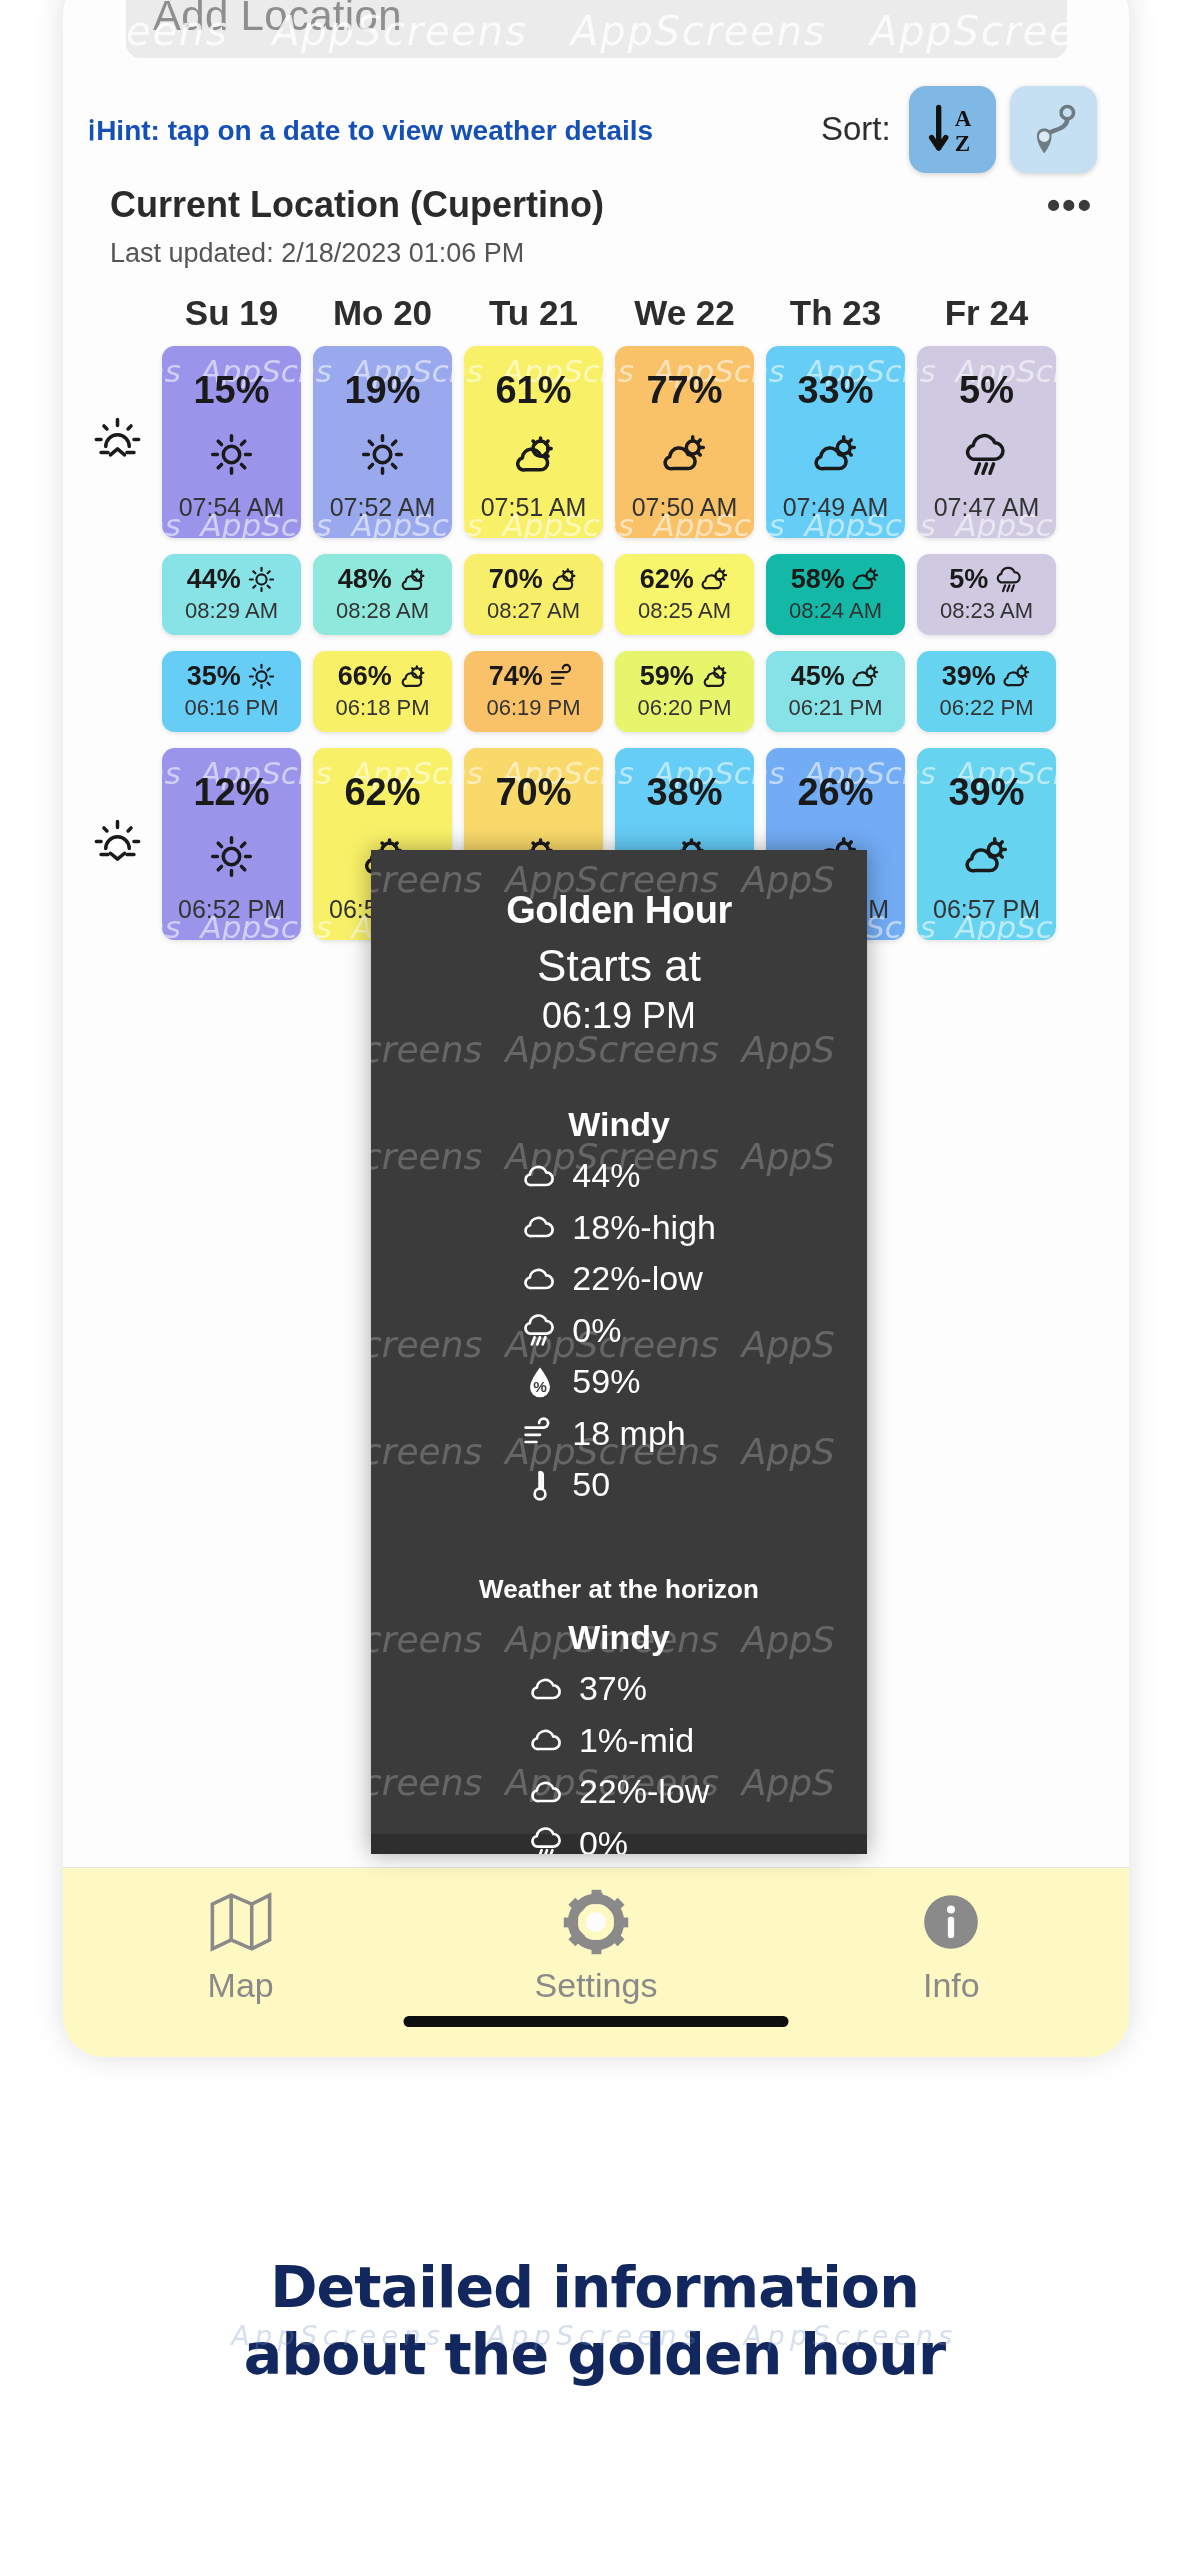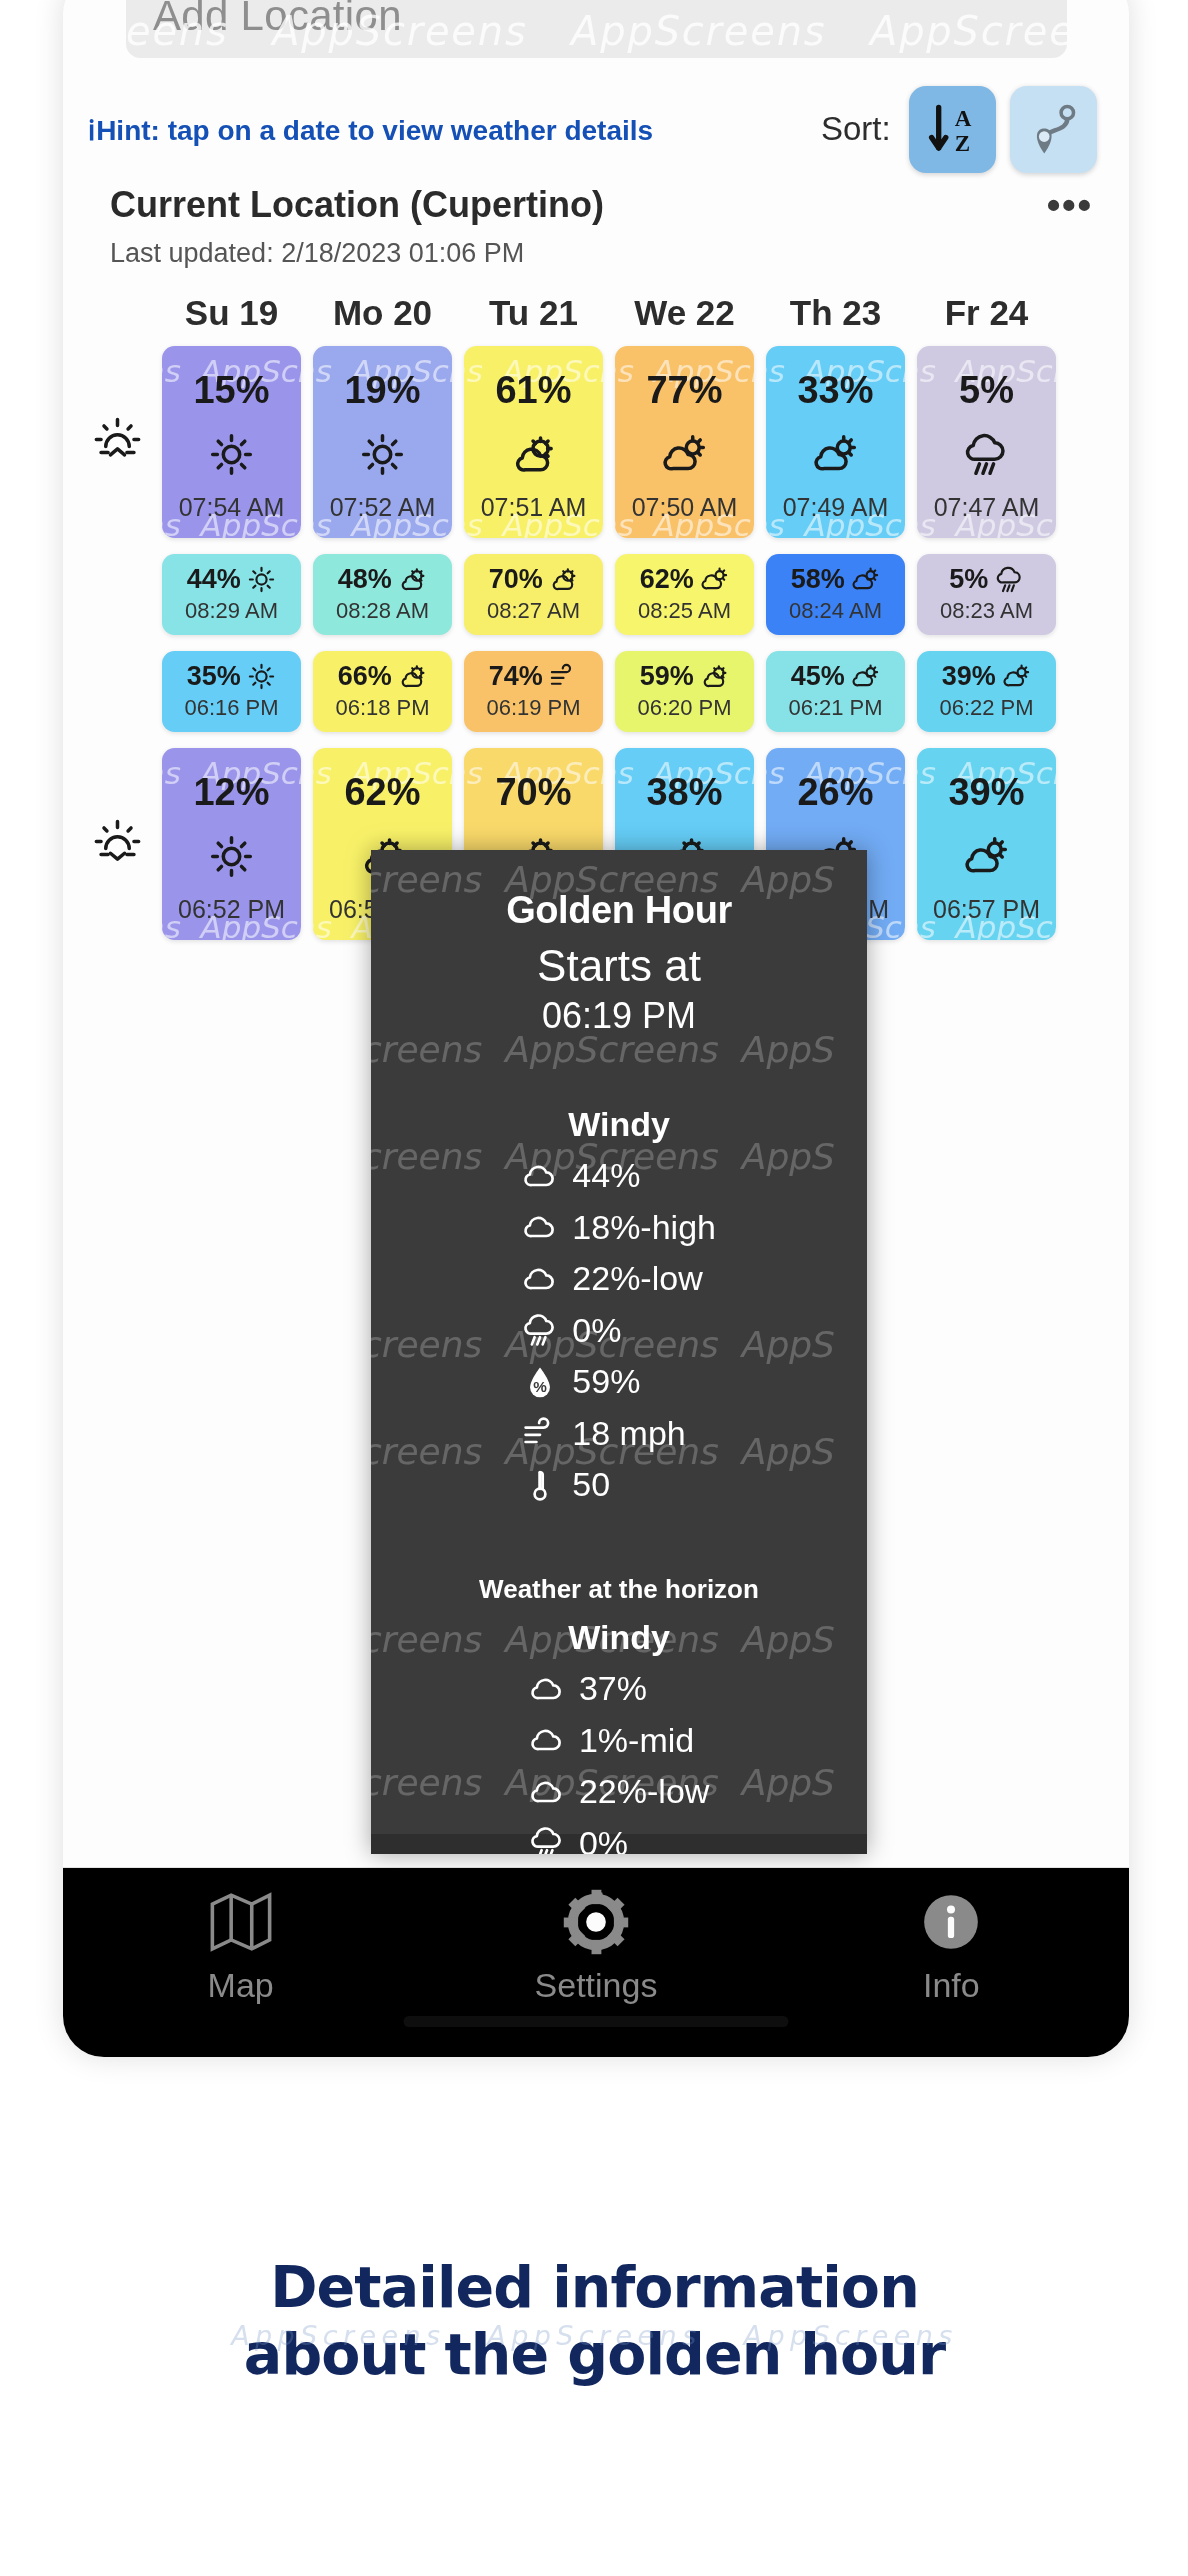--- a/index.html
+++ b/index.html
@@ -115,21 +115,21 @@
   
   .powered {
     position:absolute; left:0; top:1789px; width:1066px;
     text-align:center; font-size:29px; color:#9b9b9b;
     display:flex; align-items:center; justify-content:center; gap:11.6px;
   }
 
   
   .tabbar {
     position:absolute; left:0; bottom:0; width:1066px; height:190px;
-    background:#000000; border-top:0.9px solid #e3e3e3;
+    background:#fef9c3; border-top:0.9px solid #e3e3e3;
     display:flex; align-items:flex-start; padding-top:19.7px;
   }
   .tab { flex:1; display:flex; flex-direction:column; align-items:center; gap:10.7px; }
   .tab .lbl { font-size:34px; color:#8a8a8a; }
   .tab.sel .lbl { color:#2b7ac4; font-weight:700; }
   .homebar {
     position:absolute; left:50%; transform:translateX(-50%);
     bottom:30px; width:385px; height:10.7px; border-radius:5.4px; background:#0e0e0e;
   }
 
@@ -383,21 +383,21 @@
                         <path d="M27 5v3M36 14h-3M33.4 7.6l-2.1 2.1M33.4 20.4l-2.1-2.1"></path>
         <circle cx="27" cy="14" r="5.5"></circle>
         <path d="M10 32h13a6 6 0 0 0 0-12 8 8 0 0 0-15.6 2A5 5 0 0 0 10 32z"></path>
                       </svg>
                     </span>
            </div>
            <div class="tm">08:25 AM</div>
          </div>
               </div>
               <div class="cardcell">
-                <div class="smcard" style="background:#3b82f6">
+                <div class="smcard" style="background:#14b8a6">
            <div class="top">
              <span class="pct">58%</span>
              <span>
                       <svg width="29" height="29" viewBox="0 0 40 40" fill="none" stroke="#1a1a1a" stroke-width="3" stroke-linecap="round" stroke-linejoin="round">
                         <path d="M27 5v3M36 14h-3M33.4 7.6l-2.1 2.1M33.4 20.4l-2.1-2.1"></path>
         <circle cx="27" cy="14" r="5.5"></circle>
         <path d="M10 32h13a6 6 0 0 0 0-12 8 8 0 0 0-15.6 2A5 5 0 0 0 10 32z"></path>
                       </svg>
                     </span>
            </div>

